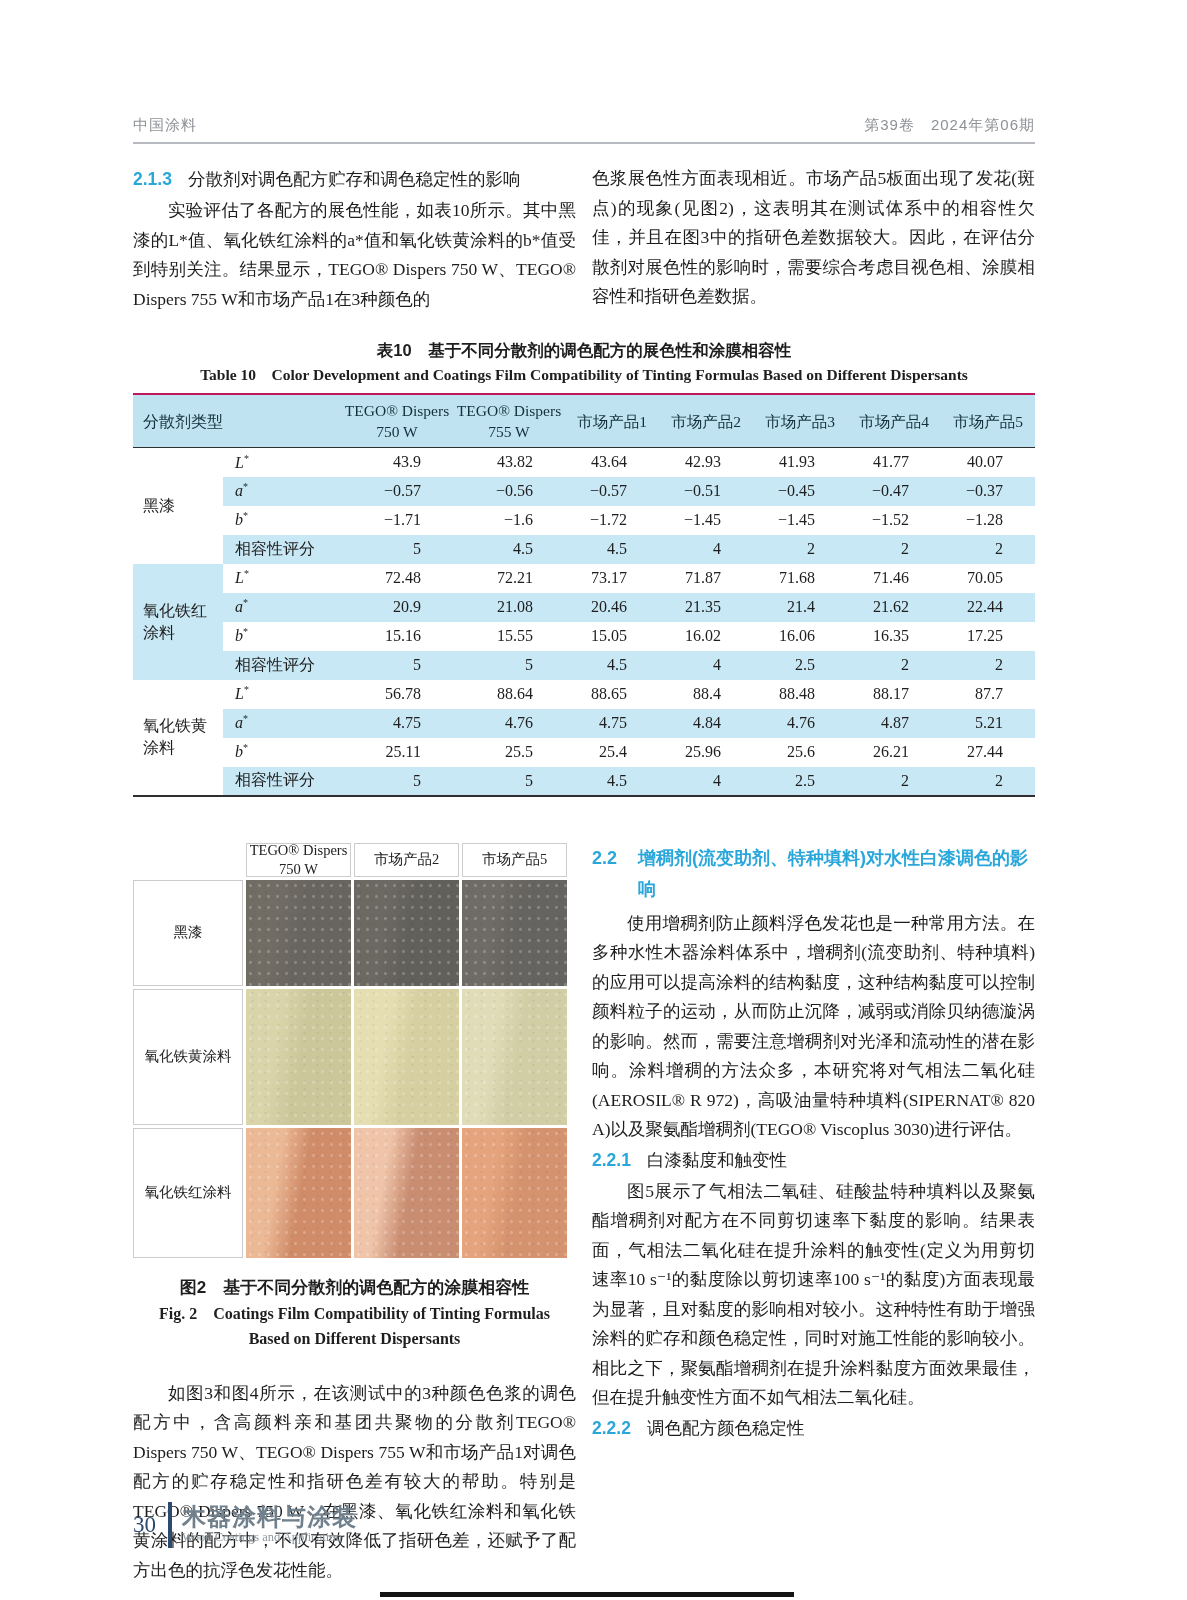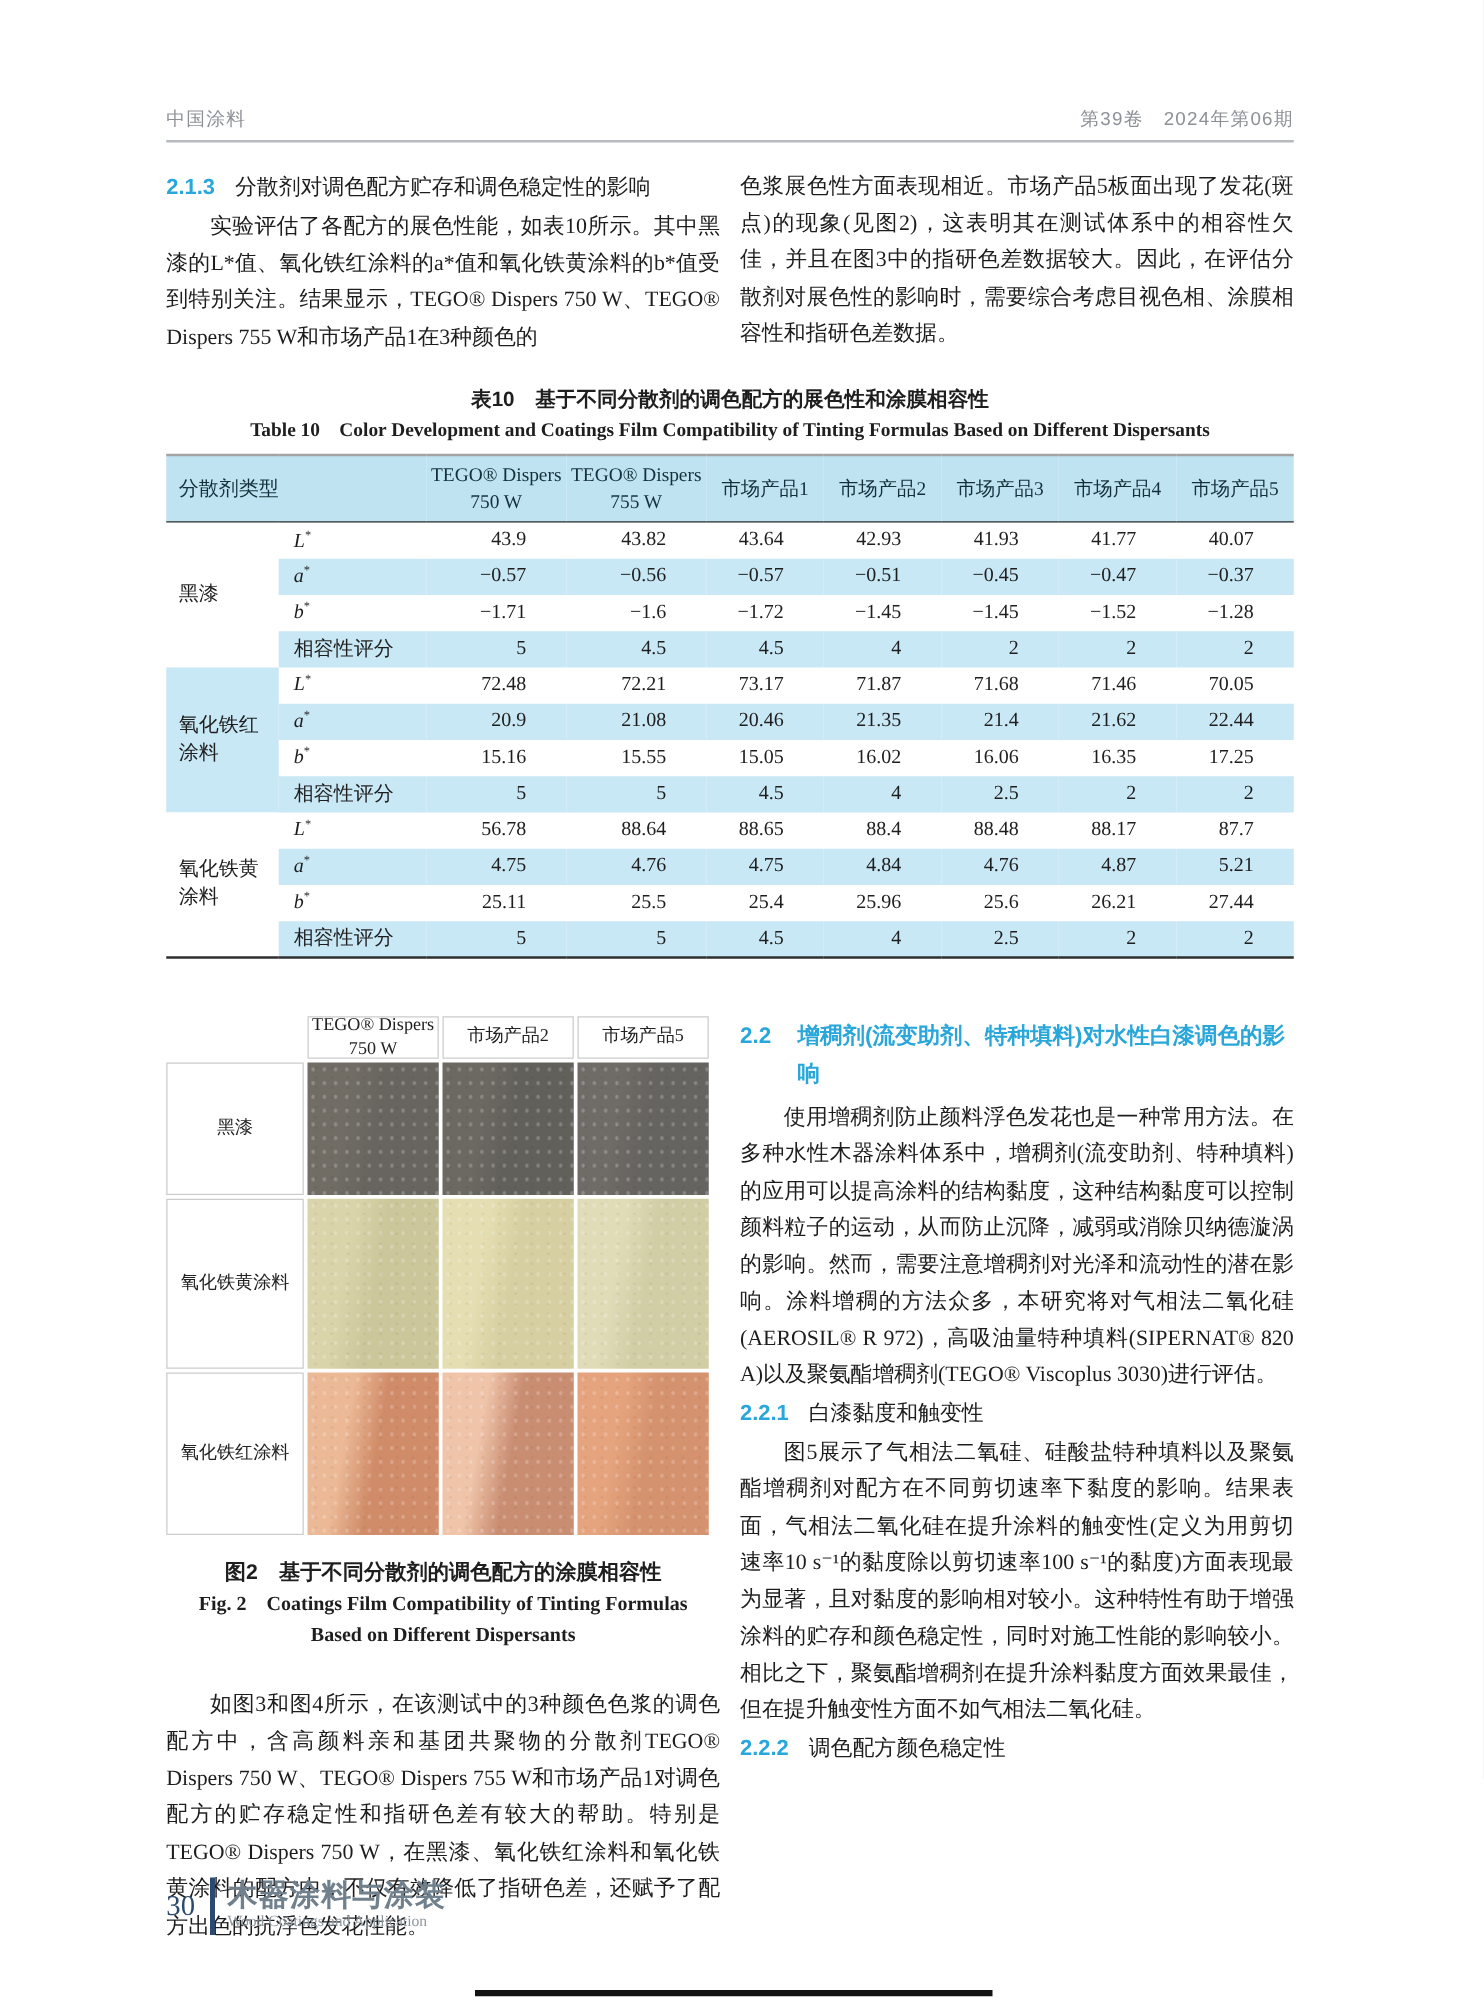--- a/index.html
+++ b/index.html
@@ -8,21 +8,21 @@
     position:relative; width:1187px; height:1600px; background:#ffffff;
     margin:0 auto; overflow:hidden;
     font-family:"Liberation Serif","DejaVu Serif",serif;
     color:#1e1e1e;
   }
   .content { padding:0 152px 0 133px; }
 
   
   .pagehead {
     display:flex; justify-content:space-between; align-items:flex-end;
-    padding-top:86px; padding-bottom:7px;
+    padding-top:116px; padding-bottom:7px;
     border-bottom:2px solid #b7babf;
     font-family:"Liberation Sans","DejaVu Sans",sans-serif;
     font-size:15px; color:#8d9196; letter-spacing:1px;
   }
 
   
   .two-col { display:flex; gap:16px;justify-content:space-between; }
   .col { flex:1 1 0; min-width:0; }
   .two-col-top { margin-top:20px; }
   .two-col-bottom { margin-top:46px; }
@@ -43,21 +43,21 @@
     font-family:"Liberation Sans","DejaVu Sans",sans-serif;
   }
   .h-main .sec-num { flex:0 0 46px; }
   .h-main .sec-title { flex:1; }
 
   
   .table-block { margin-top:24px; }
   .tbl-title-zh { text-align:center; font-weight:bold; font-size:16.5px; line-height:25px;
     font-family:"Liberation Sans","DejaVu Sans",sans-serif; }
   .tbl-title-en { text-align:center; font-weight:bold; font-size:15.5px; line-height:24px; margin-bottom:6px; }
-  table.t10 { width:100%; border-collapse:collapse; border-top:2px solid #a3a3a3; border-bottom:2px solid #2f2f2f; }
+  table.t10 { width:100%; border-collapse:collapse; border-top:2px solid #be185d; border-bottom:2px solid #2f2f2f; }
   table.t10 th {
     background:#bfe3f1; font-weight:normal; font-size:15.5px; line-height:21px;
     color:#14303c; padding:5px 2px; border-bottom:1.5px solid #2f2f2f; text-align:center;
   }
   table.t10 th.lbl { text-align:left; padding-left:10px; font-size:16px; }
   table.t10 td { font-size:16px; height:29px; padding:1px 2px; }
   table.t10 tr.blue td { background:#c9e8f5; }
   table.t10 td.group { background:#ffffff; font-size:16px; padding-left:10px; text-align:left; line-height:22px; }
   table.t10 td.group.blue-cell { background:#c9e8f5; }
   table.t10 td.metric { padding-left:12px; }

